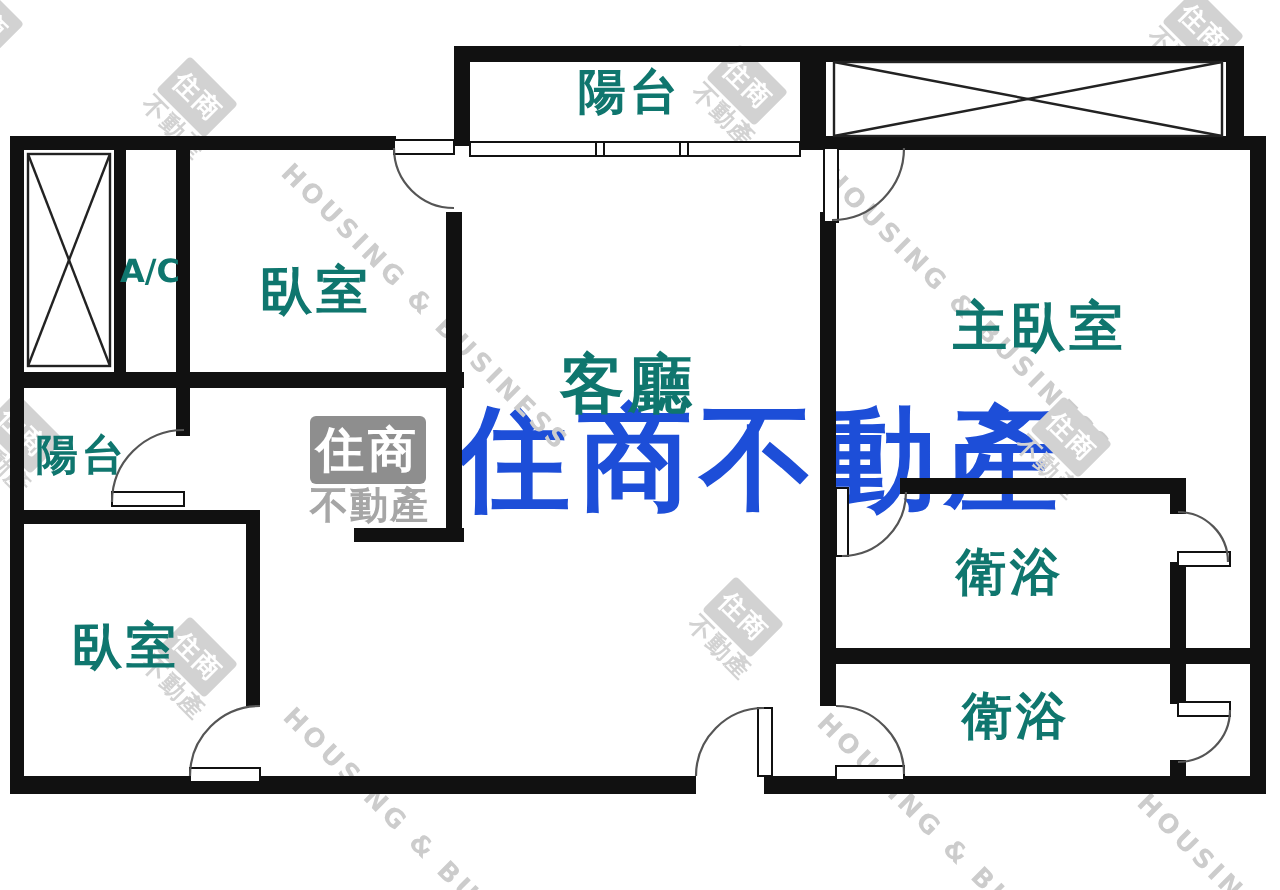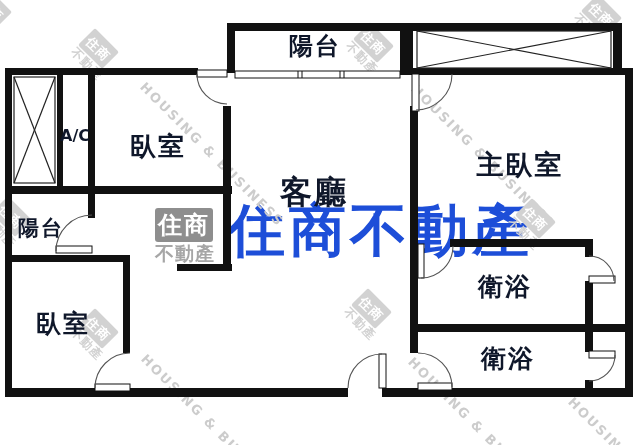--- a/index.html
+++ b/index.html
@@ -28,21 +28,21 @@
   .wm-logo-center .box{
     width:58px;height:34px;background:#8e8e8e;color:#ffffff;border-radius:3px;
     font-size:24px;font-weight:bold;display:flex;align-items:center;justify-content:center;
     letter-spacing:2px;
   }
   .wm-logo-center .sub{font-size:19px;font-weight:bold;color:#a6a6a6;letter-spacing:1px;margin-top:2px;}
   
   #plan-svg{position:absolute;left:0;top:0;z-index:2;}
   
   .lbl{
-    position:absolute;z-index:3;color:#0f172a;font-weight:bold;white-space:nowrap;
+    position:absolute;z-index:3;color:#0f766e;font-weight:bold;white-space:nowrap;
     transform:translate(-50%,-50%);line-height:1;letter-spacing:2px;
   }
   .caption{
     position:absolute;z-index:3;color:#151515;font-weight:600;white-space:nowrap;
     transform:translate(-50%,-50%);font-size:20px;letter-spacing:1px;
   }
 </style>
 </head>
 <body>
 

